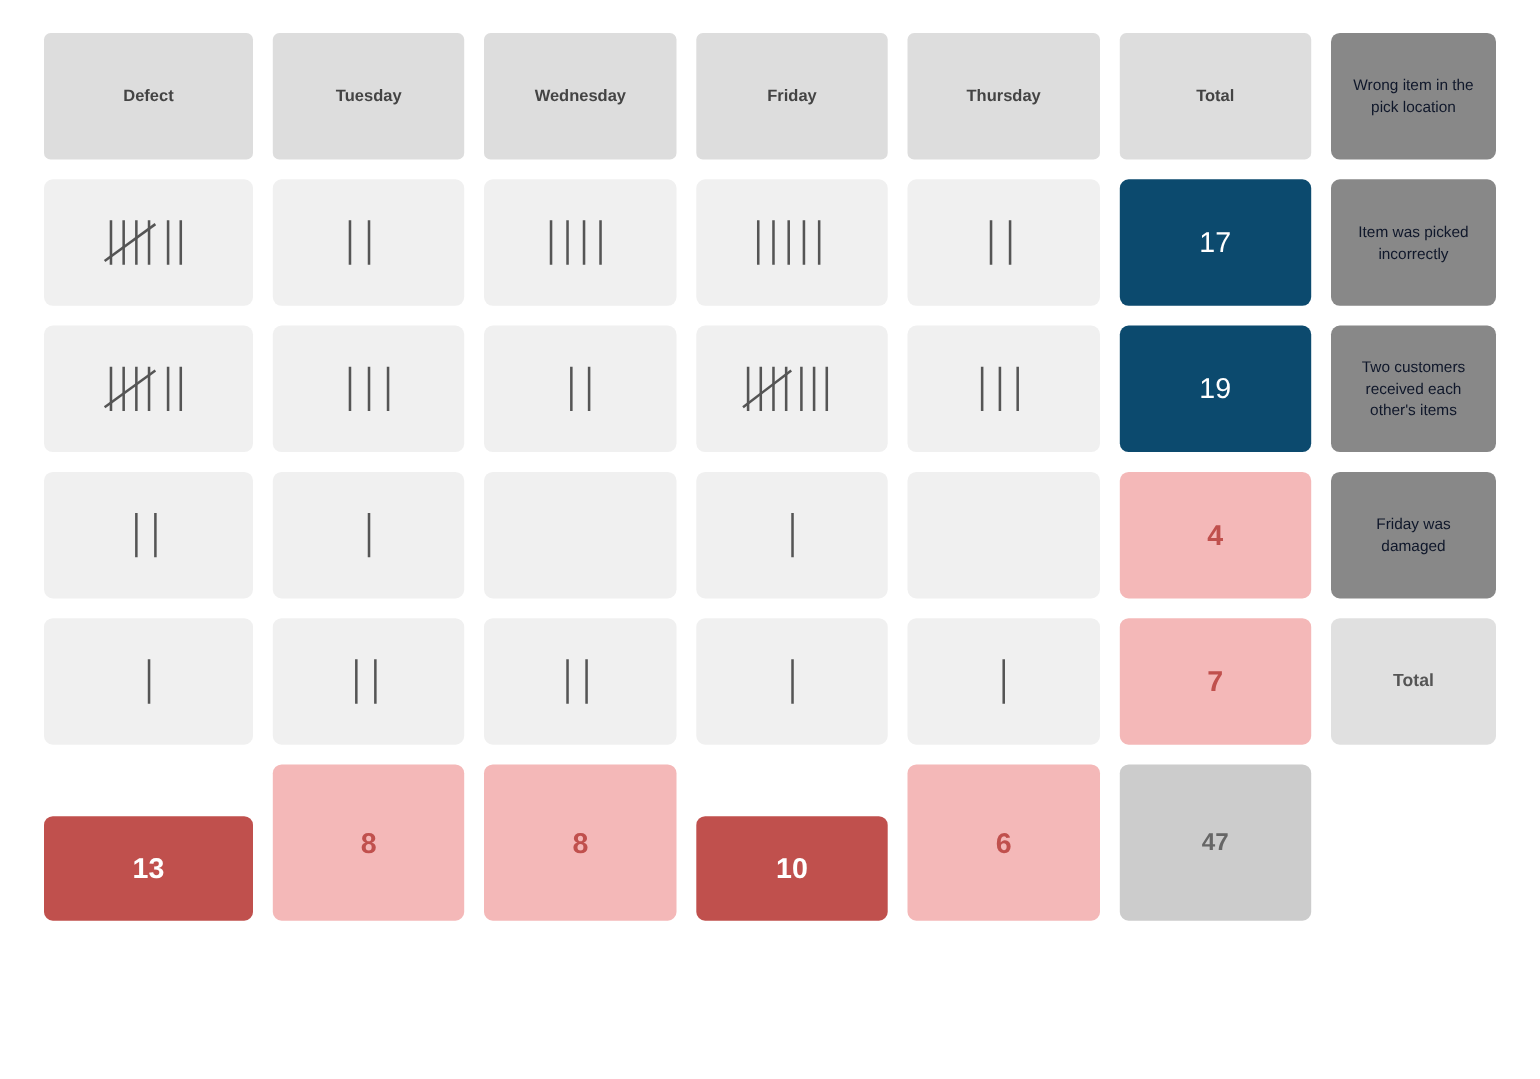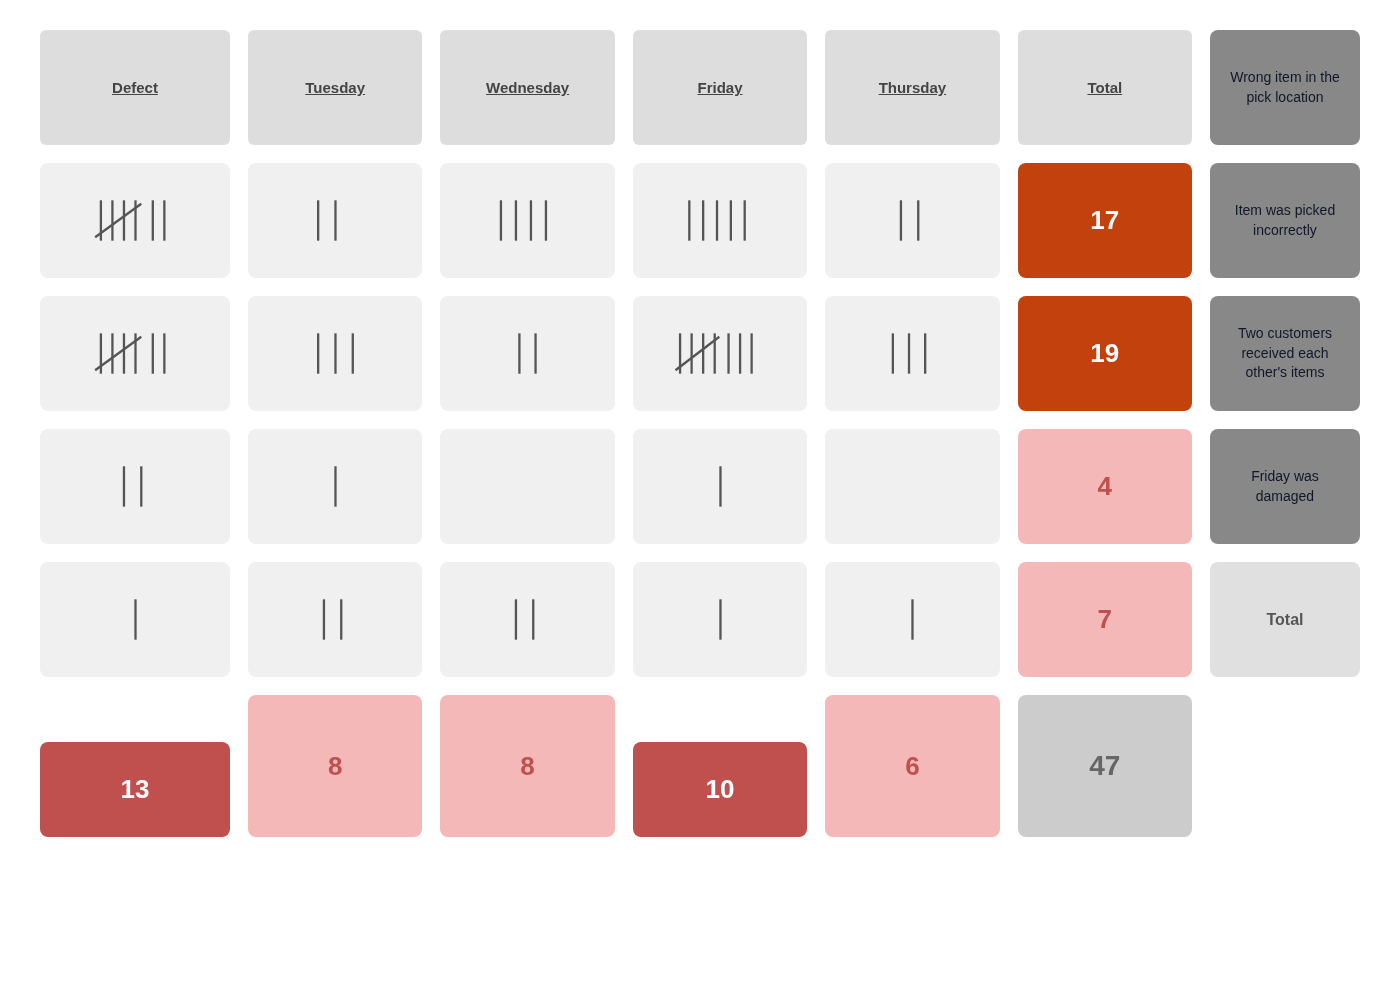--- a/index.html
+++ b/index.html
@@ -31,21 +31,20 @@
     }
 
     
     .header-cell {
       background: #ddd;
       color: #444;
       font-weight: 700;
       font-size: 15px;
       min-height: 55px;
       border-radius: 6px;
-      text-decoration: underline;
     }
 
     
     .defect-cell {
       background: #888;
       color: #0f172a;
       font-size: 14px;
       font-weight: 500;
       line-height: 1.4;
       padding: 10px 14px;
@@ -53,24 +52,24 @@
     }
 
     
     .tally-cell {
       background: #f0f0f0;
       min-height: 115px;
     }
 
     
     .total-value-dark {
-      background: #c2410c;
+      background: #0c4a6e;
       color: #fff;
       font-size: 26px;
-      font-weight: 700;
+      font-weight: 400;
       min-height: 115px;
     }
 
     .total-value-light {
       background: #f4b8b8;
       color: #c0504d;
       font-size: 26px;
       font-weight: 700;
       min-height: 115px;
     }
@@ -97,21 +96,21 @@
       background: #f4b8b8;
       color: #c0504d;
       font-size: 26px;
       font-weight: 700;
       min-height: 95px;
     }
 
     .bottom-total-gray {
       background: #ccc;
       color: #666;
-      font-size: 28px;
+      font-size: 22px;
       font-weight: 700;
       min-height: 95px;
     }
 
     
     .tally-cell svg {
       width: 90%;
       height: 75px;
     }
   </style>

